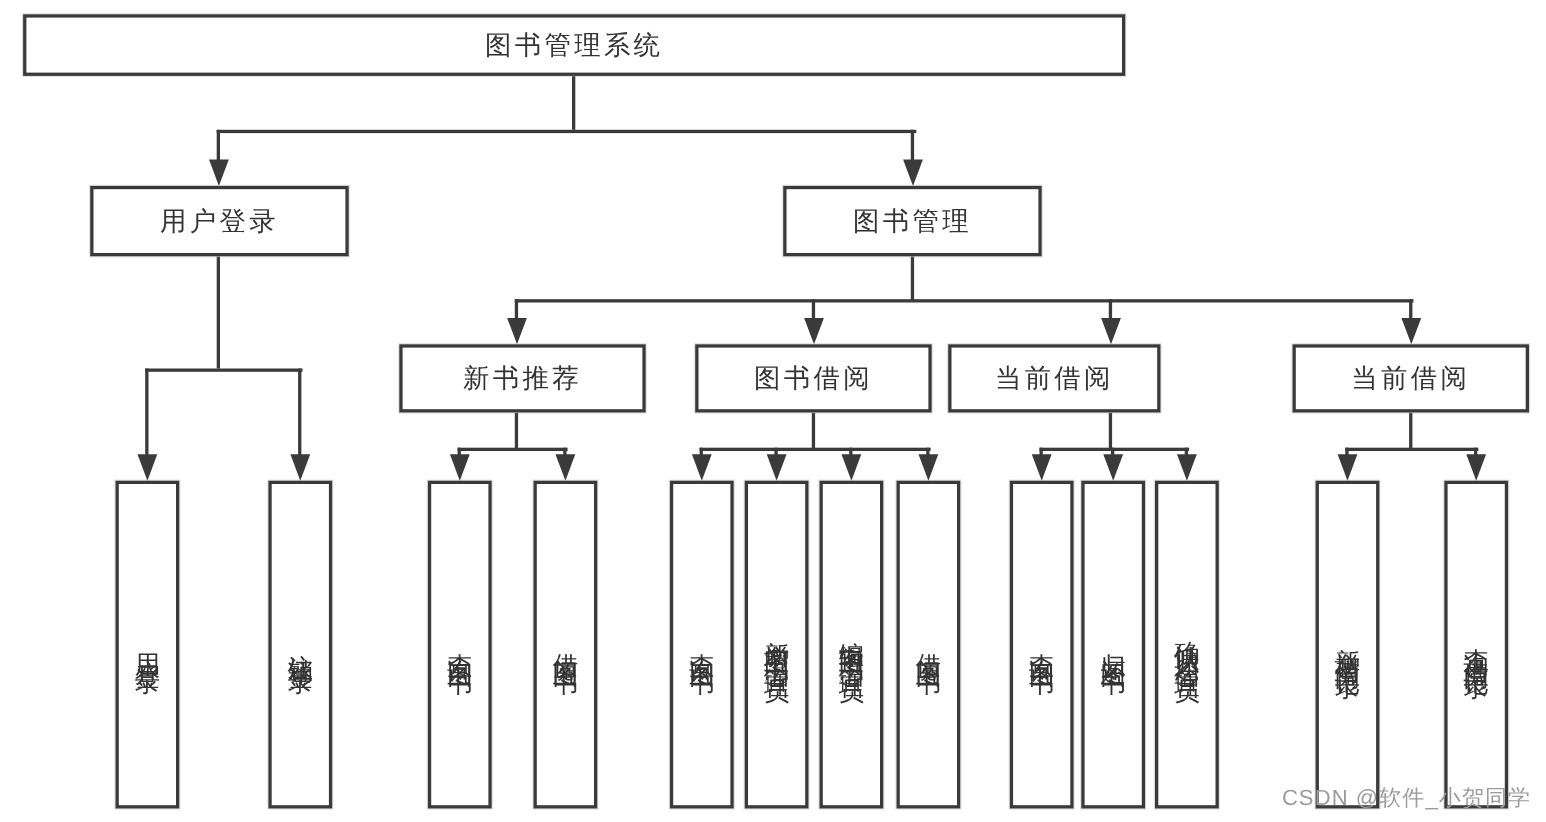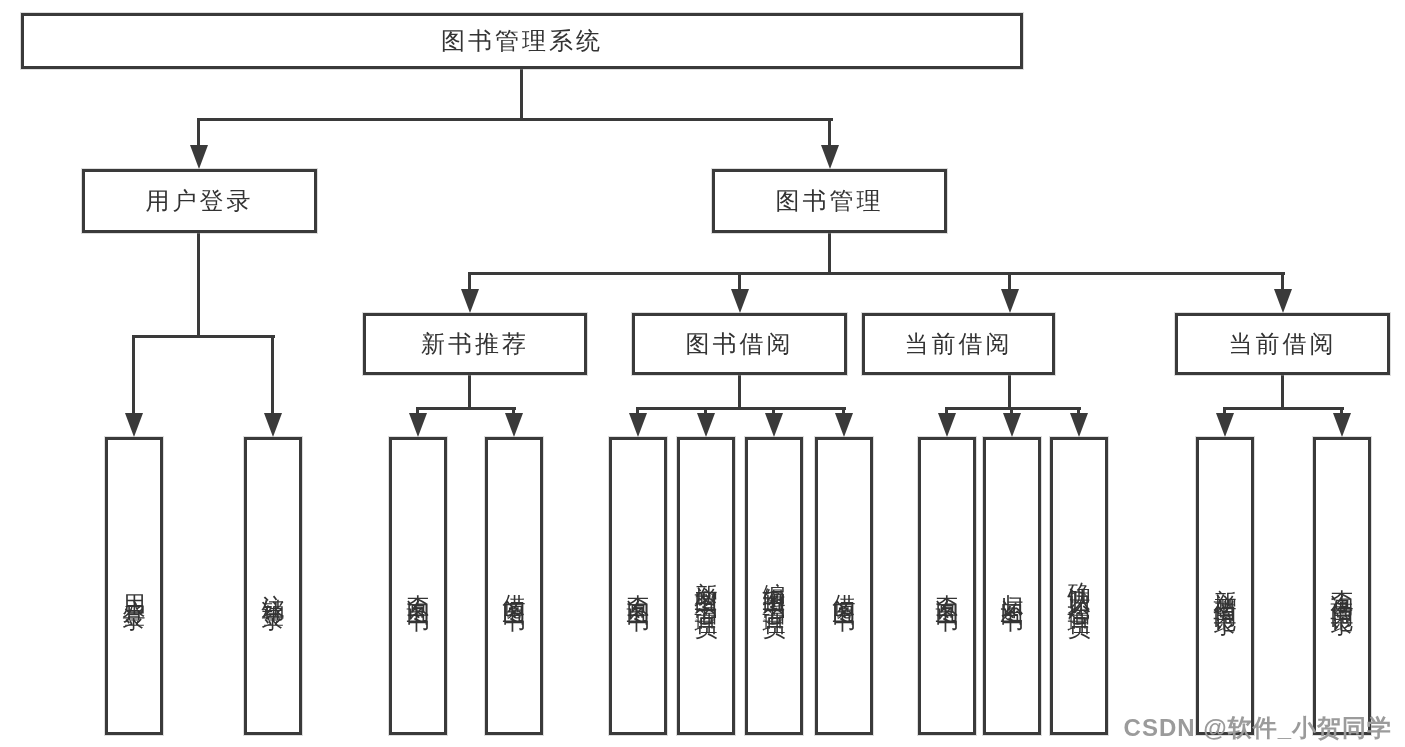--- a/index.html
+++ b/index.html
@@ -37,26 +37,25 @@
   .hl{position:absolute;height:3px;background:var(--line);}
   .ar{
     position:absolute;width:0;height:0;
     border-left:9px solid transparent;
     border-right:9px solid transparent;
     border-top:24px solid var(--line);
   }
   .watermark{
     position:absolute;
     right:13px;top:712px;
-    font-size:24px;
+    font-size:20px;
     letter-spacing:1px;
     color:var(--wm);
     z-index:9;
     white-space:nowrap;
-    font-weight:bold;
   }
 </style>
 </head>
 <body>
 
 <div id="canvas">
 
   <div>
     <div class="vl" style="left:520px;top:69px;height:49px"></div>
     <div class="hl" style="left:197px;top:118px;width:636px"></div>

